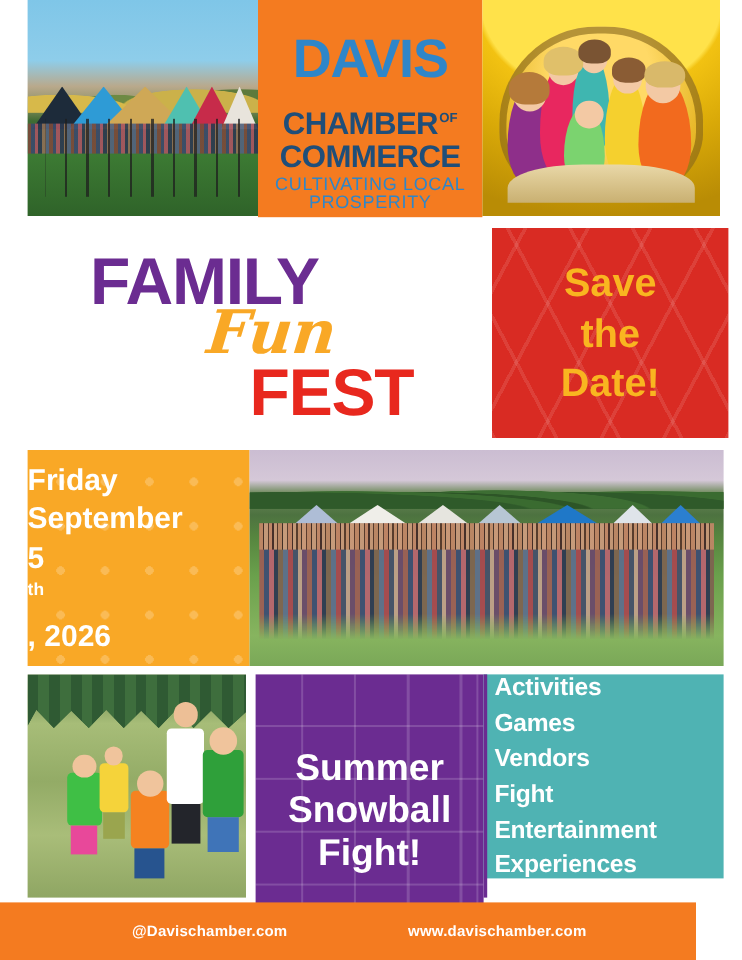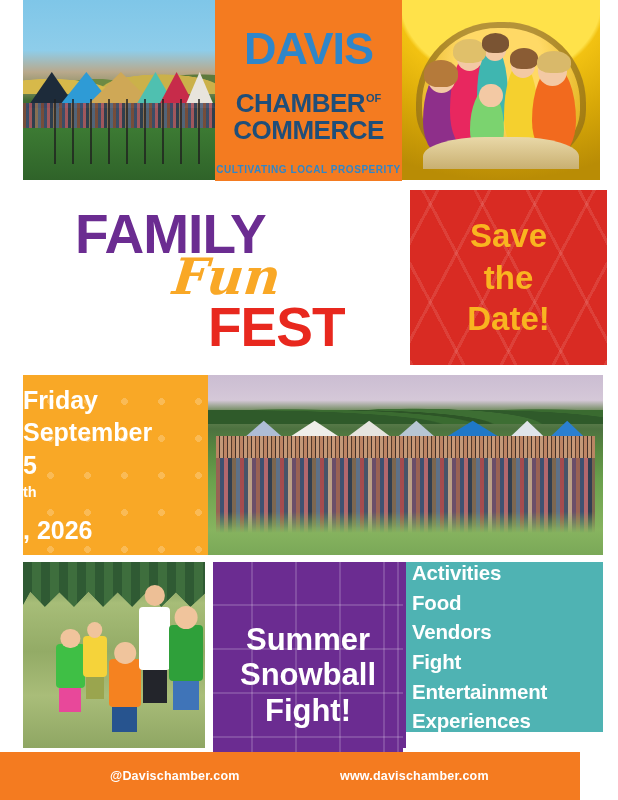--- a/index.html
+++ b/index.html
@@ -176,22 +176,22 @@
     color:#1f4e79;
   }
   .logo-of {
     font-size:11px; vertical-align:super; letter-spacing:0; margin-left:1px;
   }
   .logo-commerce {
     display:block; margin-top:1px;
     font-weight:bold; font-size:26px; letter-spacing:-0.5px; color:#1f4e79;
   }
   .logo-tag {
-    display:block; margin-top:22px;
-    font-weight:bold; font-size:10px; letter-spacing:.55px; color:#2f86c9;
+    display:block; margin-top:3px;
+    font-weight:normal; font-size:15px; letter-spacing:.55px; color:#2f86c9;
   }
 
   
   #title-block { left: 23px; top: 190px; width: 387px; height: 175px; background:#ffffff; }
   .title-family {
     position:absolute; left:52px; top:17px;
     font-weight:bold; font-size:55px; letter-spacing:-1px;
     color:#6b2c91; line-height:1; font-stretch:condensed;
   }
   .title-fun {
@@ -405,21 +405,21 @@
   <div class="blk" id="snowball-block">
     <div id="snowball-text">
       <span>Summer</span>
       <span>Snowball</span>
       <span>Fight!</span>
     </div>
   </div>
 
   <div class="blk" id="activities-block">
     <div class="act-item">Activities</div>
-    <div class="act-item">Food</div>
+    <div class="act-item">Games</div>
     <div class="act-item">Vendors</div>
     <div class="act-item">Fight</div>
     <div class="act-item">Entertainment</div>
     <div class="act-item">Experiences</div>
   </div>
   <div class="blk" id="activities-sliver"></div>
 
   <div class="blk" id="footer-bar">
     <div id="footer-social">@Davischamber.com</div>
     <div id="footer-web">www.davischamber.com</div>

